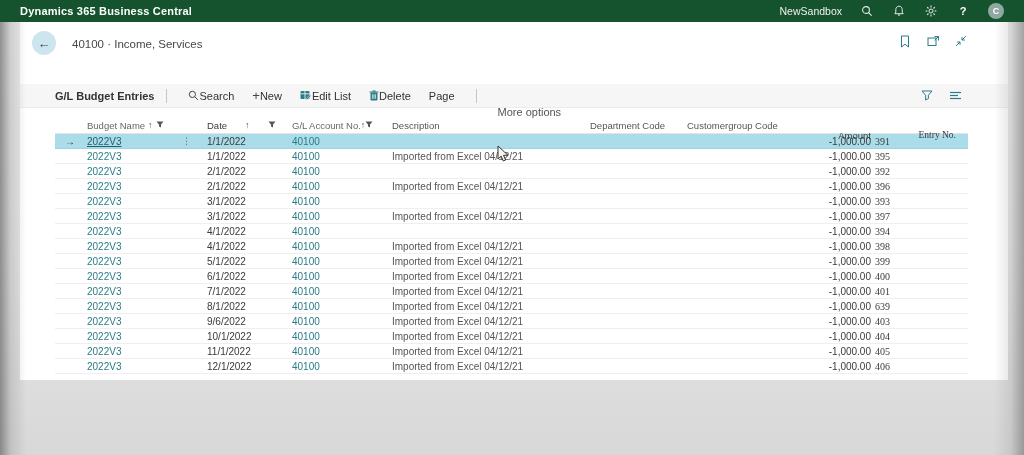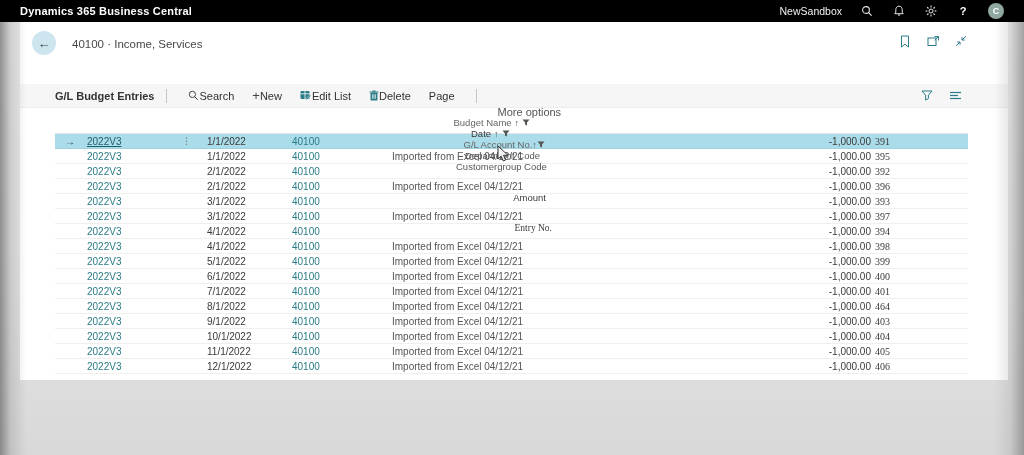--- a/index.html
+++ b/index.html
@@ -13,21 +13,21 @@
   
   .vignette-left, .vignette-right {
     position:absolute; top:22px; bottom:0; pointer-events:none; z-index:50;
   }
   .vignette-left { left:0; width:26px; background:linear-gradient(90deg,rgba(70,70,70,.55),rgba(120,120,120,.25) 40%,rgba(200,200,200,0)); }
   .vignette-right { right:0; width:30px; background:linear-gradient(270deg,rgba(90,90,90,.5),rgba(140,140,140,.22) 45%,rgba(200,200,200,0)); }
 
   
   .topbar {
     position:absolute; top:0; left:0; width:1024px; height:22px;
-    background:#000000; display:flex; align-items:center; color:#fff; z-index:60;
+    background:#14532d; display:flex; align-items:center; color:#fff; z-index:60;
   }
   .topbar-title { font-size:11px; font-weight:bold; margin-left:20px; letter-spacing:.2px; }
   .topbar-right { margin-left:auto; display:flex; align-items:center; gap:18px; margin-right:20px; }
   .env-name { font-size:10.5px; color:#f0f0f0; }
   .tb-icon { width:14px; height:14px; display:flex; align-items:center; justify-content:center; cursor:pointer; }
   .tb-icon svg { display:block; }
   .help-glyph { font-size:11px; font-weight:bold; color:#fff; }
   .avatar {
     width:16px; height:16px; border-radius:50%; background:#8fa9a2; color:#fff;
     font-size:9px; font-weight:bold; display:flex; align-items:center; justify-content:center;
@@ -61,21 +61,21 @@
   .tb-sep { width:1px; height:14px; background:#c8c6c4; margin:0 12px; }
   .tb-action { display:flex; align-items:center; margin:0 9px; color:#323130; cursor:pointer; white-space:nowrap; }
   .tb-action svg { display:block; }
   .tb-plus { font-size:13px; color:#444; line-height:1; }
   .tb-more { color:#555;margin-top:32px; }
   .toolbar-right { margin-left:auto; display:flex; align-items:center; gap:14px; margin-right:46px; }
   .toolbar-right .tb-icon { cursor:pointer; }
 
   
   .grid { position:absolute; left:55px; top:117px; width:913px; z-index:10; }
-  .grid-header { display:flex; height:17px; align-items:center; font-size:9.5px; color:#666; border-bottom:1px solid #e4e4e4;flex-direction:column; }
+  .grid-header { display:flex; height:17px; align-items:center; font-size:9.5px; color:#666; border-bottom:1px solid #e4e4e4; }
   .grid-header .cell { display:flex; align-items:center; gap:3px; }
   .grid-header .cell.num { justify-content:flex-end;margin-top:20px; }
   .sort-arrow { font-size:9px; color:#555; }
   .funnel-icon svg { display:block; }
 
   .row { display:flex; height:15px; align-items:center; font-size:10px; border-bottom:1px solid #f0efef; background:#fff; cursor:pointer; }
   .row.selected { background:#aadce9; border-bottom:1px solid #9fd2e0; }
   .cell { padding:0 2px; overflow:hidden; white-space:nowrap; }
   .c-marker { width:30px; text-align:center; color:#333; font-size:10px; flex:none; }
   .c-name { width:120px; flex:none; position:relative; display:flex; align-items:center; }
@@ -232,38 +232,39 @@
     <div class="cell c-marker"></div>
     <div class="cell c-name">
       <span>Budget Name</span>
       <span class="sort-arrow">↑</span>
       <span class="funnel-icon">
           <svg width="8" height="8" viewBox="0 0 8 8">
             <path d="M0.5 0.5h7L5 3.4v3L3 5.4V3.4z" fill="#555"></path>
           </svg>
         </span>
     </div>
-    <div class="cell c-date" style="display:flex;align-items:center;gap:3px;">
+    <div class="cell c-date" style="display:flex;align-items:center;gap:18px;">
       <span>Date</span>
       <span class="sort-arrow">↑</span>
       <span class="funnel-icon">
           <svg width="8" height="8" viewBox="0 0 8 8">
             <path d="M0.5 0.5h7L5 3.4v3L3 5.4V3.4z" fill="#555"></path>
           </svg>
         </span>
     </div>
     <div class="cell c-acct" style="display:flex;align-items:center;gap:0;">
       <span>G/L Account No.</span>
       <span class="sort-arrow">↑</span>
       <span class="funnel-icon">
           <svg width="8" height="8" viewBox="0 0 8 8">
             <path d="M0.5 0.5h7L5 3.4v3L3 5.4V3.4z" fill="#555"></path>
           </svg>
         </span>
     </div>
+    <div class="cell c-desc">Description</div>
     <div class="cell c-dept">Department Code</div>
     <div class="cell c-cust">Customergroup Code</div>
     <div class="cell c-amt num">Amount</div>
     <div class="cell c-entry num">Entry No.</div>
   </div>
 
   <div>
 
       <div class="row selected">
         <div class="cell c-marker">→</div>
@@ -435,30 +436,30 @@
         <div class="cell c-name">
           <span class="link link-name">2022V3</span>
           <span class="dots"></span>
         </div>
         <div class="cell c-date">8/1/2022</div>
         <div class="cell c-acct"><span class="link">40100</span></div>
         <div class="cell c-desc">Imported from Excel 04/12/21</div>
         <div class="cell c-dept"></div>
         <div class="cell c-cust"></div>
         <div class="cell c-amt">-1,000.00</div>
-        <div class="cell c-entry">464</div>
-      </div>
-
-      <div class="row">
-        <div class="cell c-marker"></div>
-        <div class="cell c-name">
-          <span class="link link-name">2022V3</span>
-          <span class="dots"></span>
-        </div>
-        <div class="cell c-date">9/1/2022</div>
+        <div class="cell c-entry">639</div>
+      </div>
+
+      <div class="row">
+        <div class="cell c-marker"></div>
+        <div class="cell c-name">
+          <span class="link link-name">2022V3</span>
+          <span class="dots"></span>
+        </div>
+        <div class="cell c-date">9/6/2022</div>
         <div class="cell c-acct"><span class="link">40100</span></div>
         <div class="cell c-desc">Imported from Excel 04/12/21</div>
         <div class="cell c-dept"></div>
         <div class="cell c-cust"></div>
         <div class="cell c-amt">-1,000.00</div>
         <div class="cell c-entry">403</div>
       </div>
 
       <div class="row">
         <div class="cell c-marker"></div>

